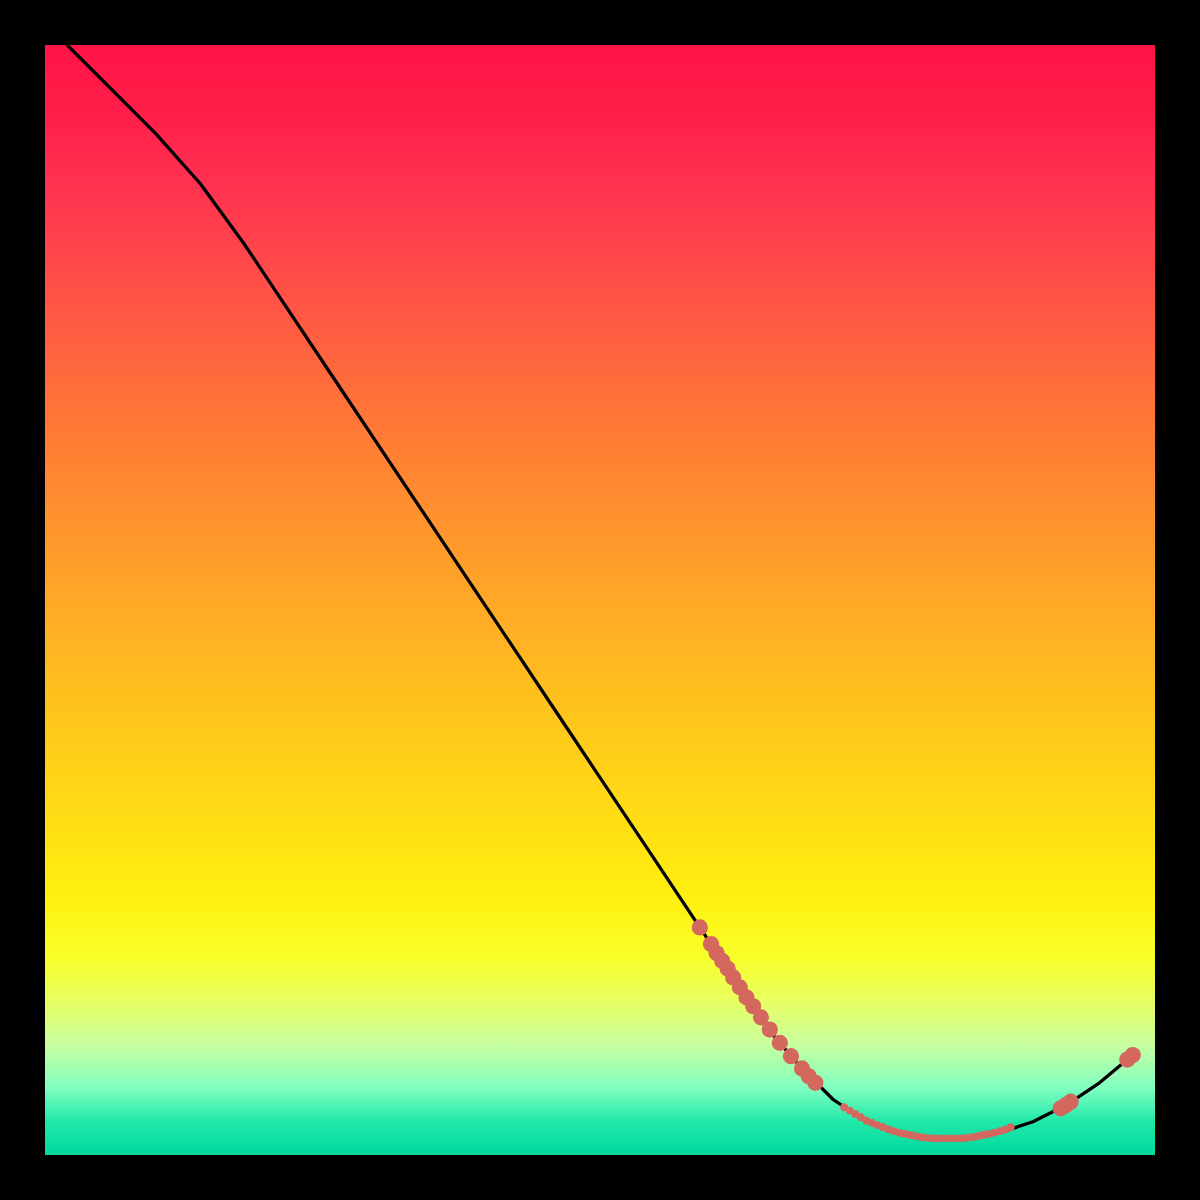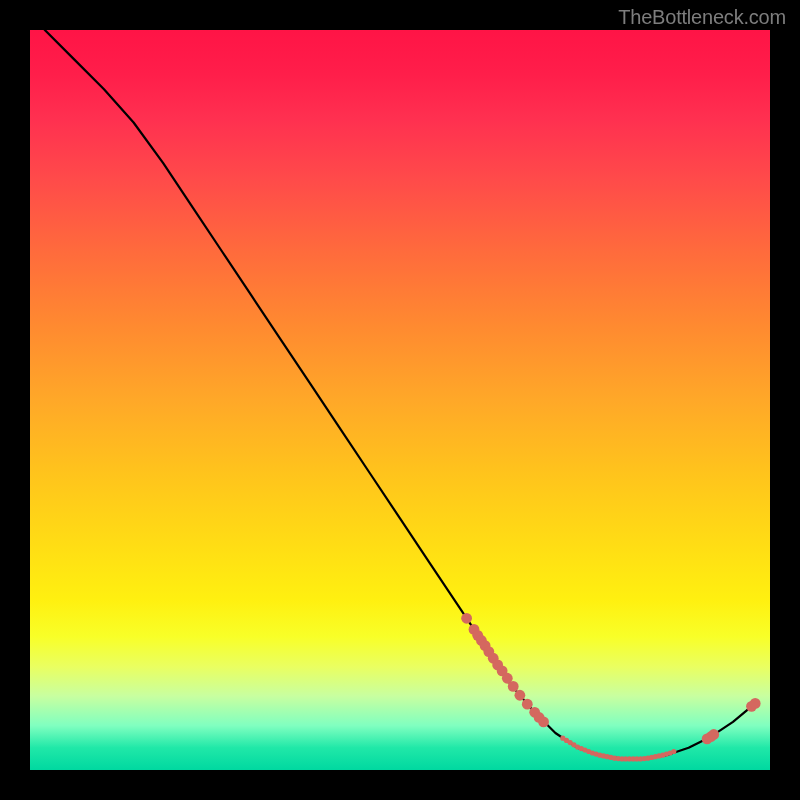--- a/index.html
+++ b/index.html
@@ -115,14 +115,13 @@
         <circle cx="617.90" cy="728.16" r="2.6" fill="#d4685f"></circle>
         <circle cx="621.60" cy="727.42" r="2.6" fill="#d4685f"></circle>
         <circle cx="625.30" cy="726.68" r="2.6" fill="#d4685f"></circle>
         <circle cx="629.00" cy="725.94" r="2.6" fill="#d4685f"></circle>
         <circle cx="632.70" cy="725.20" r="2.6" fill="#d4685f"></circle>
         <circle cx="636.40" cy="724.09" r="2.6" fill="#d4685f"></circle>
         <circle cx="640.10" cy="722.98" r="2.6" fill="#d4685f"></circle>
         <circle cx="643.80" cy="721.50" r="2.6" fill="#d4685f"></circle>
       </svg>
   </div>
-  <div class="attribution">TheBottleneck.com</div>
 </div>
 
 </body></html>

